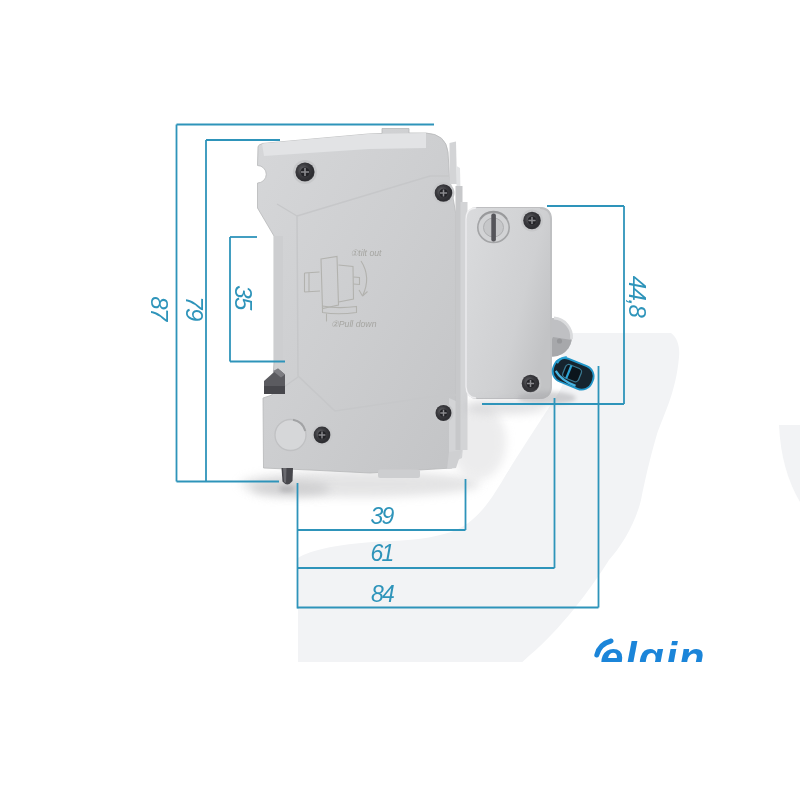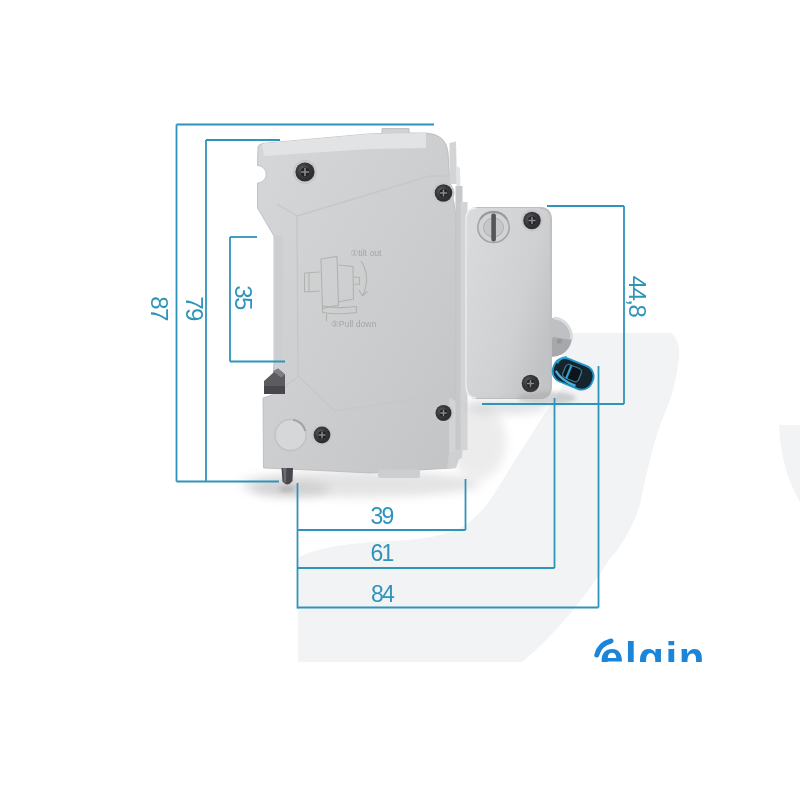--- a/index.html
+++ b/index.html
@@ -1,16 +1,16 @@
 <!DOCTYPE html>
 <html><head>
 <meta charset="utf-8">
 <style>
   html,body{margin:0;padding:0;background:#fff;}
-  #page{width:800px;height:662px;position:relative;background:#fff;font-family:"Liberation Sans", sans-serif;}
+  #page{width:800px;height:662px;position:relative;background:#fff;font-family:"Liberation Sans", sans-serif;font-style:italic;}
 </style>
 </head>
 <body>
 <div id="page">
 <svg width="800" height="800" viewBox="0 0 800 800">
 <defs>
   <linearGradient id="bodyg" x1="0" y1="0" x2="1" y2="1">
     <stop offset="0" stop-color="#d6d7d9"></stop>
     <stop offset="0.5" stop-color="#cdced0"></stop>
     <stop offset="1" stop-color="#c3c4c6"></stop>

